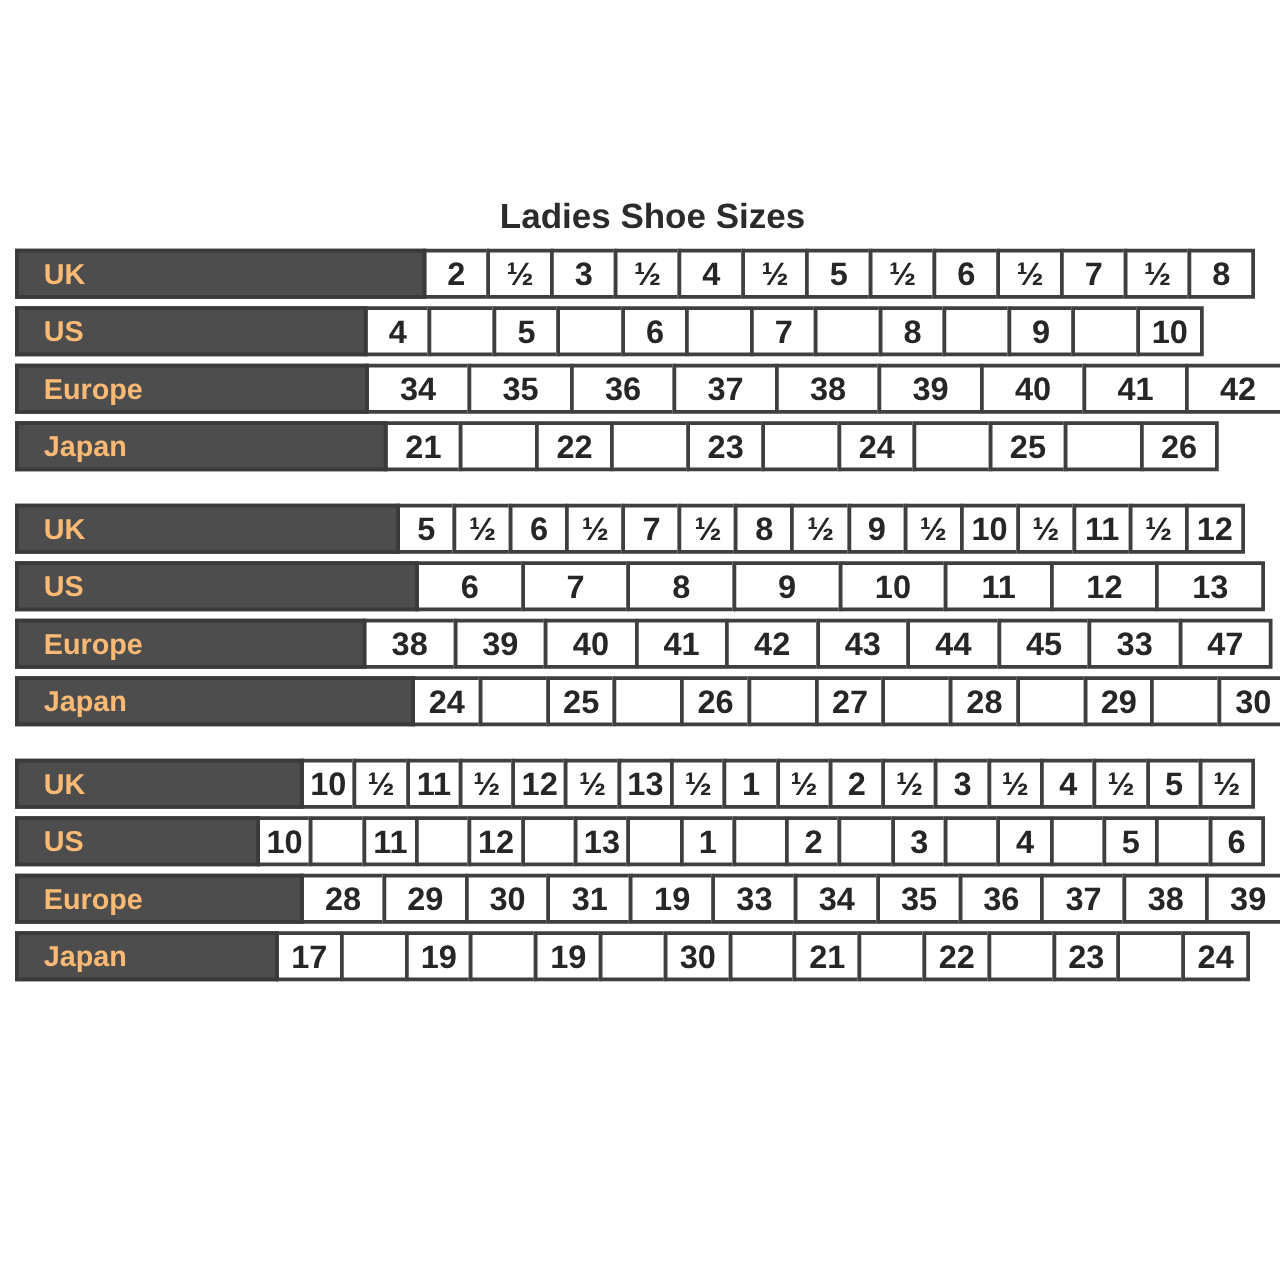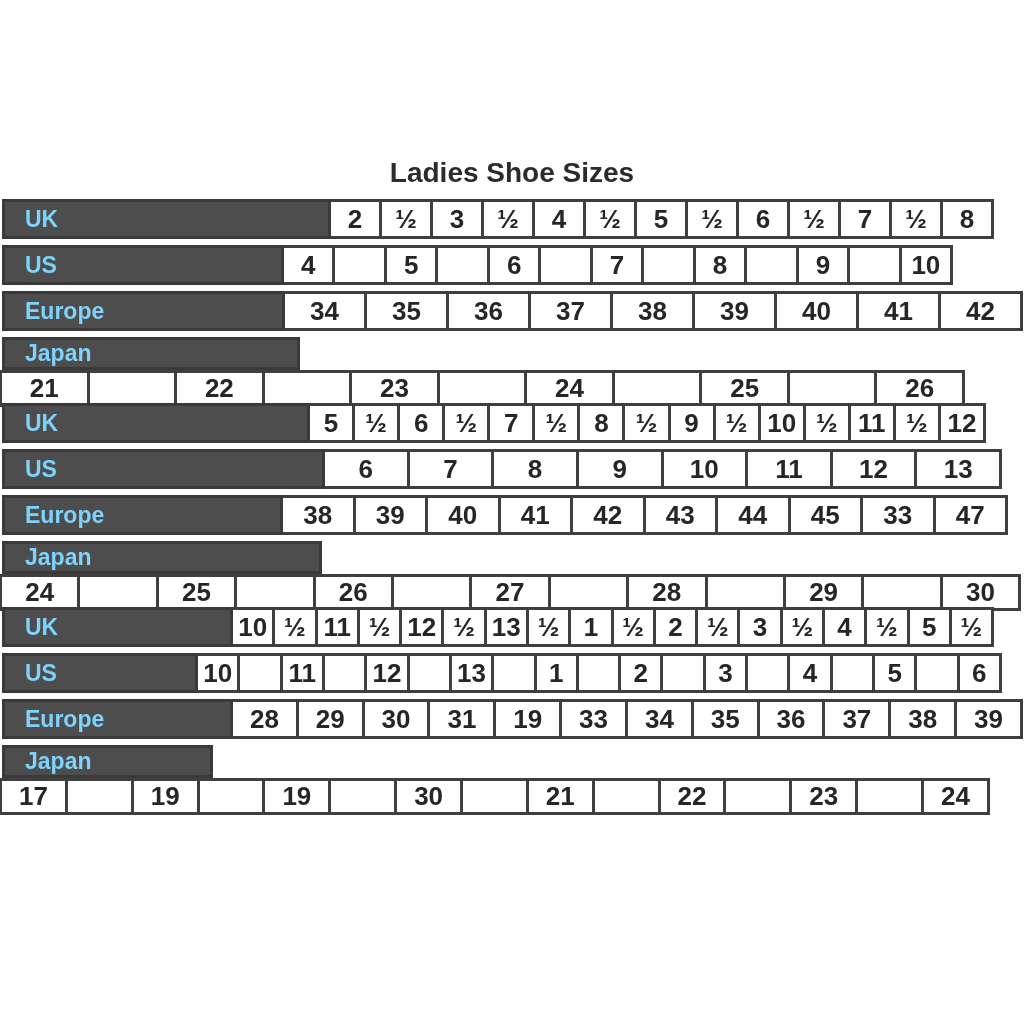--- a/index.html
+++ b/index.html
@@ -5,47 +5,47 @@
   * { box-sizing: border-box; }
   html, body { margin: 0; padding: 0; }
   body {
     width: 1024px; height: 1024px;
     background: #ffffff;
     font-family: "Liberation Sans", sans-serif;
     overflow: hidden;
   }
   #chart-root {
     padding-top: 157px;
-    padding-left: 2px;
+    padding-left: 12px;
     width: 1024px;
   }
   .section { margin-top: 26px; }
   .section:first-child { margin-top: 0; }
   .section-title {
     width: 1020px;
     height: 32px;
     line-height: 32px;
     text-align: center;
     font-size: 28px;
     font-weight: 700;
     color: #2b2b2b;
     letter-spacing: 0px;
     margin-bottom: 10px;
   }
   .size-row {
     display: flex;
     height: 40px;
     margin-bottom: 6px;
   }
-  .size-row:last-child { margin-bottom: 0; flex-direction: column; }
+  .size-row:last-child { margin-bottom: 0; }
   .row-label {
     flex: 0 0 auto;
     background: #4d4d4d;
     border: 3px solid #3a3a3a;
-    color: #7dd3fc;
+    color: #fdba74;
     font-size: 23px;
     font-weight: 700;
     display: flex;
     align-items: center;
     padding-left: 20px;
     position: relative;
     z-index: 2;
   }
   .cells {
     flex: 1 1 auto;

